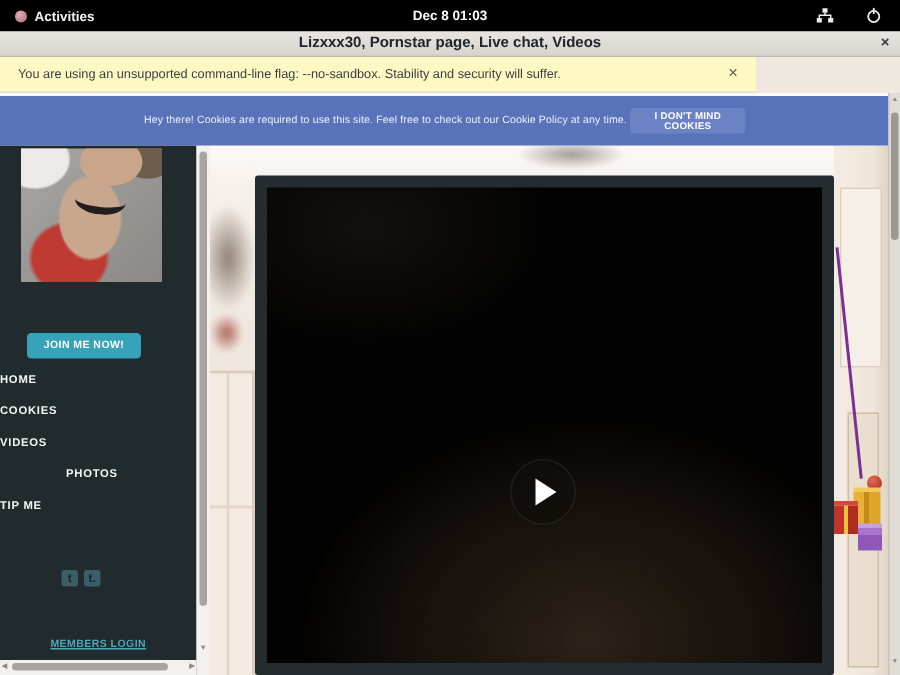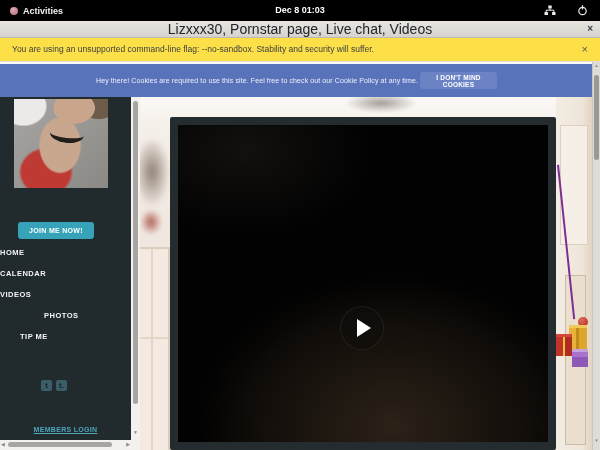--- a/index.html
+++ b/index.html
@@ -12,24 +12,24 @@
   
   .topbar { position:absolute; left:0; top:0; width:600px; height:21px; background:#000; color:#fff; z-index:50; }
   .topbar .chip { position:absolute; top:0; height:21px; display:flex; align-items:center; gap:5px; font-size:9px; font-weight:bold; color:#f2f2f2; cursor:default; }
   .act-dot { width:8px; height:8px; border-radius:50%; background:radial-gradient(circle at 35% 30%, #e3aab6, #b06c7d); display:inline-block; }
   .chrome-dot { width:10px; height:10px; border-radius:50%; background:conic-gradient(#d8d8d8 0 120deg,#9f9f9f 0 240deg,#c2c2c2 0 360deg); position:relative; display:inline-block; }
   .chrome-dot::after { content:""; position:absolute; left:2.5px; top:2.5px; width:5px; height:5px; border-radius:50%; background:#f1f1f1; border:1px solid #777; }
   .clock { position:absolute; left:50%; transform:translateX(-50%); top:0; line-height:21px; font-size:9px; font-weight:bold; }
   .tray { position:absolute; top:0; height:21px; display:flex; align-items:center; }
   
   .titlebar { position:absolute; left:0; top:21px; width:600px; height:17px; background:linear-gradient(#e8e4e0,#d7d3ce); border-bottom:1px solid #bdb8b2; z-index:50; }
-  .titlebar .ttl { display:block; text-align:center; line-height:16px; font-size:14px; font-weight:400; color:#20262b; }
+  .titlebar .ttl { display:block; text-align:center; line-height:16px; font-size:10px; font-weight:700; color:#20262b; }
   .winclose { position:absolute; right:4px; top:0; line-height:16px; font-size:10px; font-weight:bold; color:#3c4247; padding:0 3px; cursor:default; }
   
-  .infobar { position:absolute; left:0; top:38px; width:600px; height:24px; background:#fde047; border-bottom:1px solid #dededd; z-index:50; }
+  .infobar { position:absolute; left:0; top:38px; width:504px; height:24px; background:#fef9c3; border-bottom:1px solid #dededd; z-index:50; }
   .infobar .msg { position:absolute; left:12px; top:0; line-height:23px; font-size:8.5px; color:#3a3e42; }
   .infobar .x { position:absolute; right:12px; top:0; line-height:23px; font-size:11px; color:#5a5a5a; cursor:default; }
   
   .whitestrip { position:absolute; left:0; top:62px; width:592px; height:2px; background:#fbfaf9; z-index:10; }
   .cookiebar { position:absolute; left:0; top:64px; width:592px; height:33px; background:#5873ba; z-index:30; }
   .cookiebar .cmsg { position:absolute; left:96px; top:0; line-height:33px; font-size:7px; color:#eef1fb; letter-spacing:.1px; }
   .cookiebtn { position:absolute; left:420px; top:8px; width:77px; height:17px; background:#6b82c5; border:none; border-radius:3px; color:#fff; font-family:"Liberation Sans",sans-serif; font-size:6.5px; font-weight:bold; letter-spacing:.2px; cursor:pointer; }
   
   .scene { position:absolute; left:140px; top:97px; width:452px; height:353px; overflow:hidden; z-index:1;
            background:linear-gradient(180deg,#f7f2ed 0%,#f0e8e0 35%,#ebe2d8 100%); }
@@ -146,24 +146,24 @@
     <span class="cmsg">Hey there! Cookies are required to use this site. Feel free to check out our Cookie Policy at any time.</span>
     <button class="cookiebtn">I DON'T MIND COOKIES</button>
   </div>
 
   <div class="sidebar">
     <div class="photo">
       <div class="necklace"></div>
     </div>
     <button class="joinbtn">JOIN ME NOW!</button>
     <div class="mitem" style="top:151px;">HOME</div>
-    <div class="mitem" style="top:172px;">CALENDAR</div>
+    <div class="mitem" style="top:172px;">COOKIES</div>
     <div class="mitem" style="top:193px;">VIDEOS</div>
     <div class="mitem" style="top:214px;margin-left:44px;">PHOTOS</div>
-    <div class="mitem" style="top:235px;padding-left:20px;">TIP ME</div>
+    <div class="mitem" style="top:235px;">TIP ME</div>
     <div class="social" style="left:41px; top:283px;">t</div>
     <div class="social" style="left:56px; top:283px;">t.</div>
     <div class="members">MEMBERS LOGIN</div>
   </div>
 
   <div class="vsb">
     <div class="thumb"></div>
     <div class="arr">▼</div>
   </div>
 

